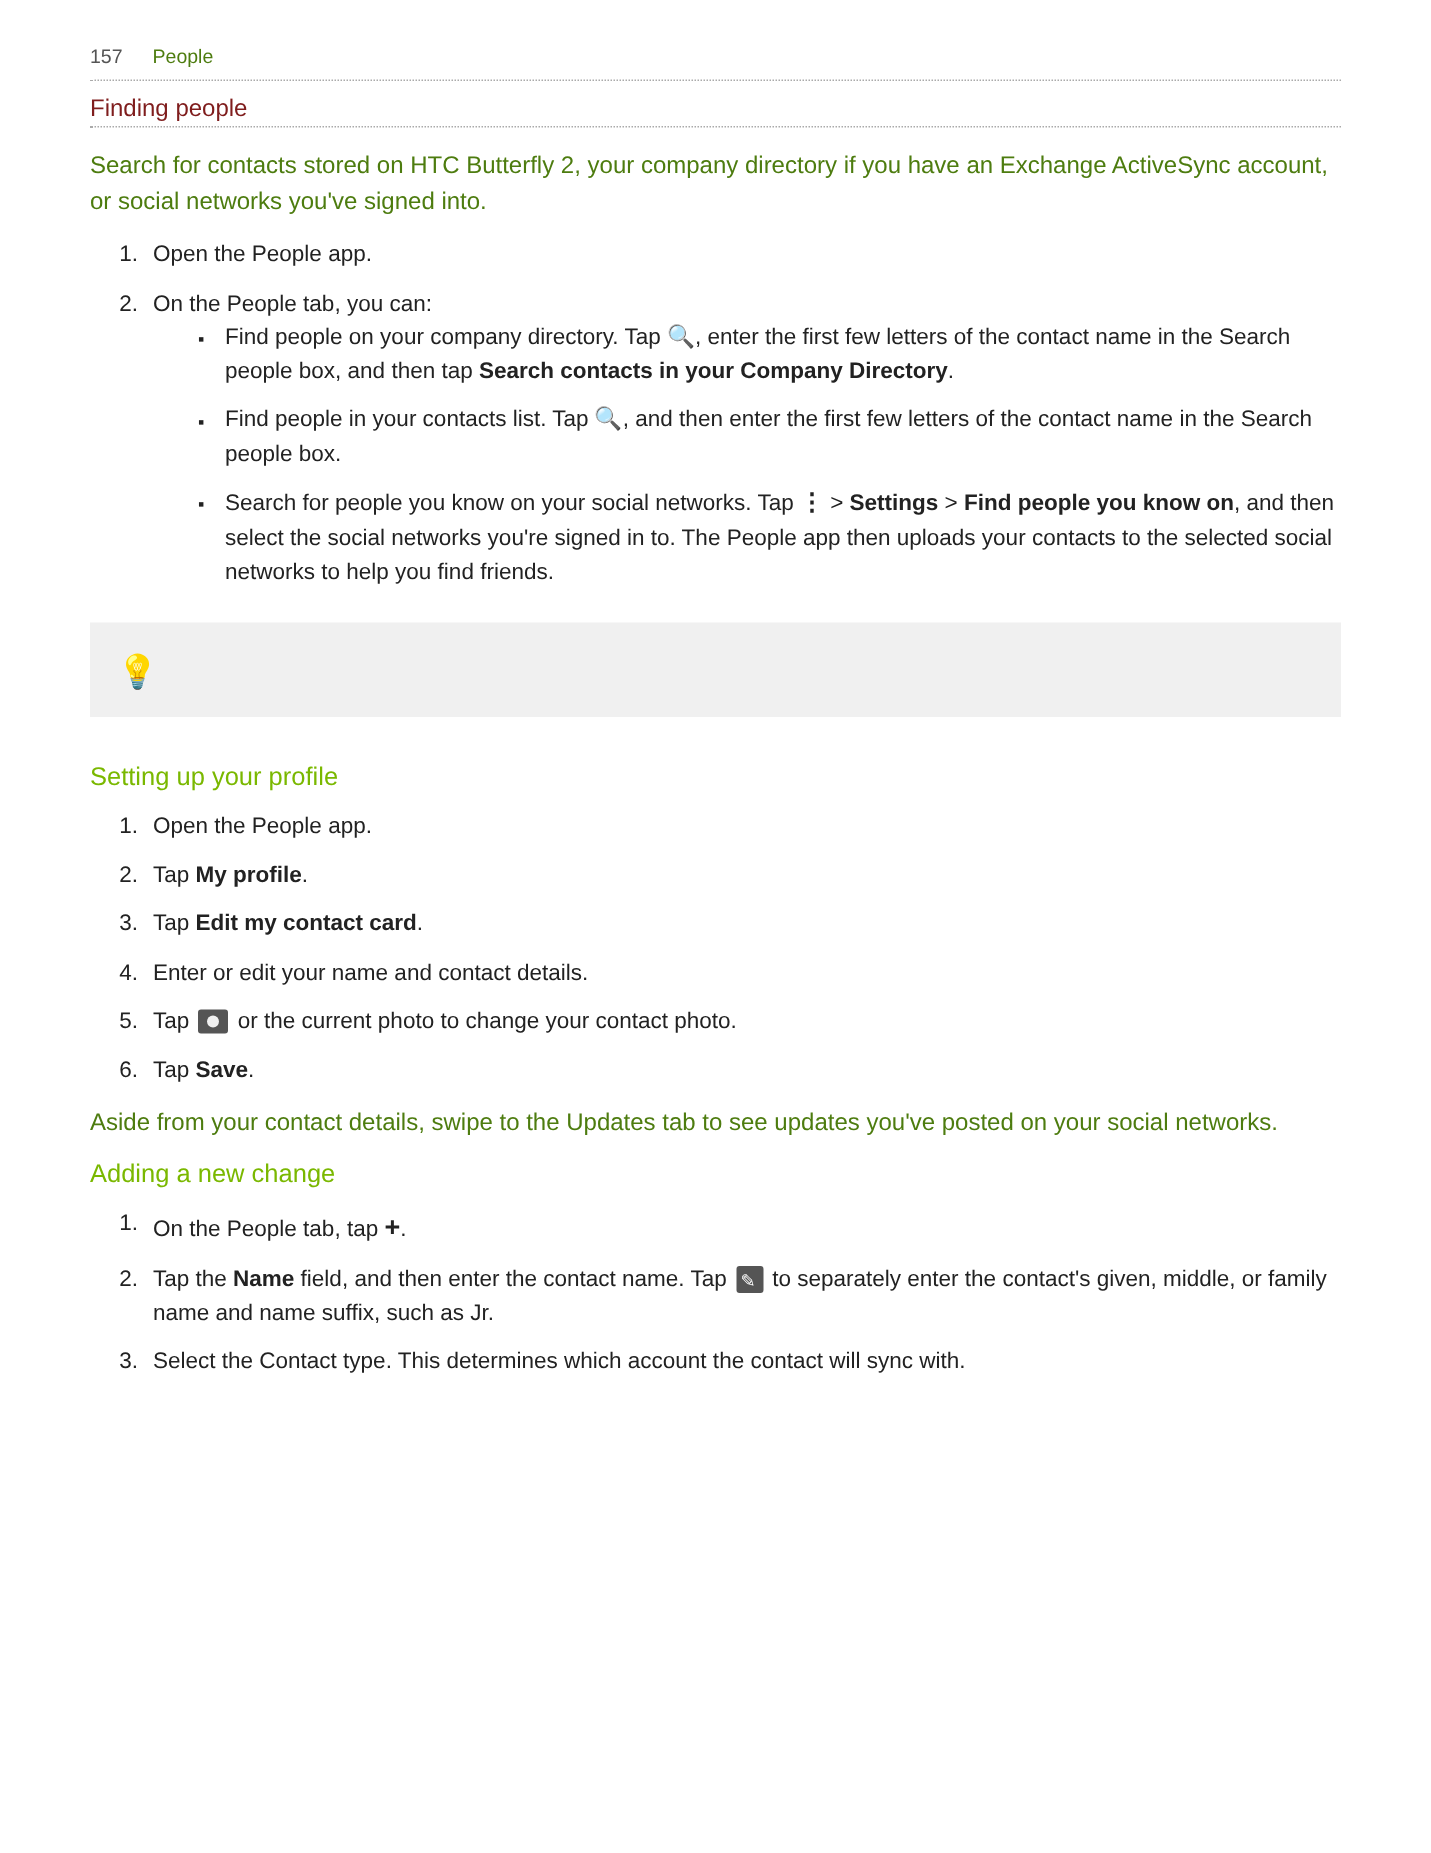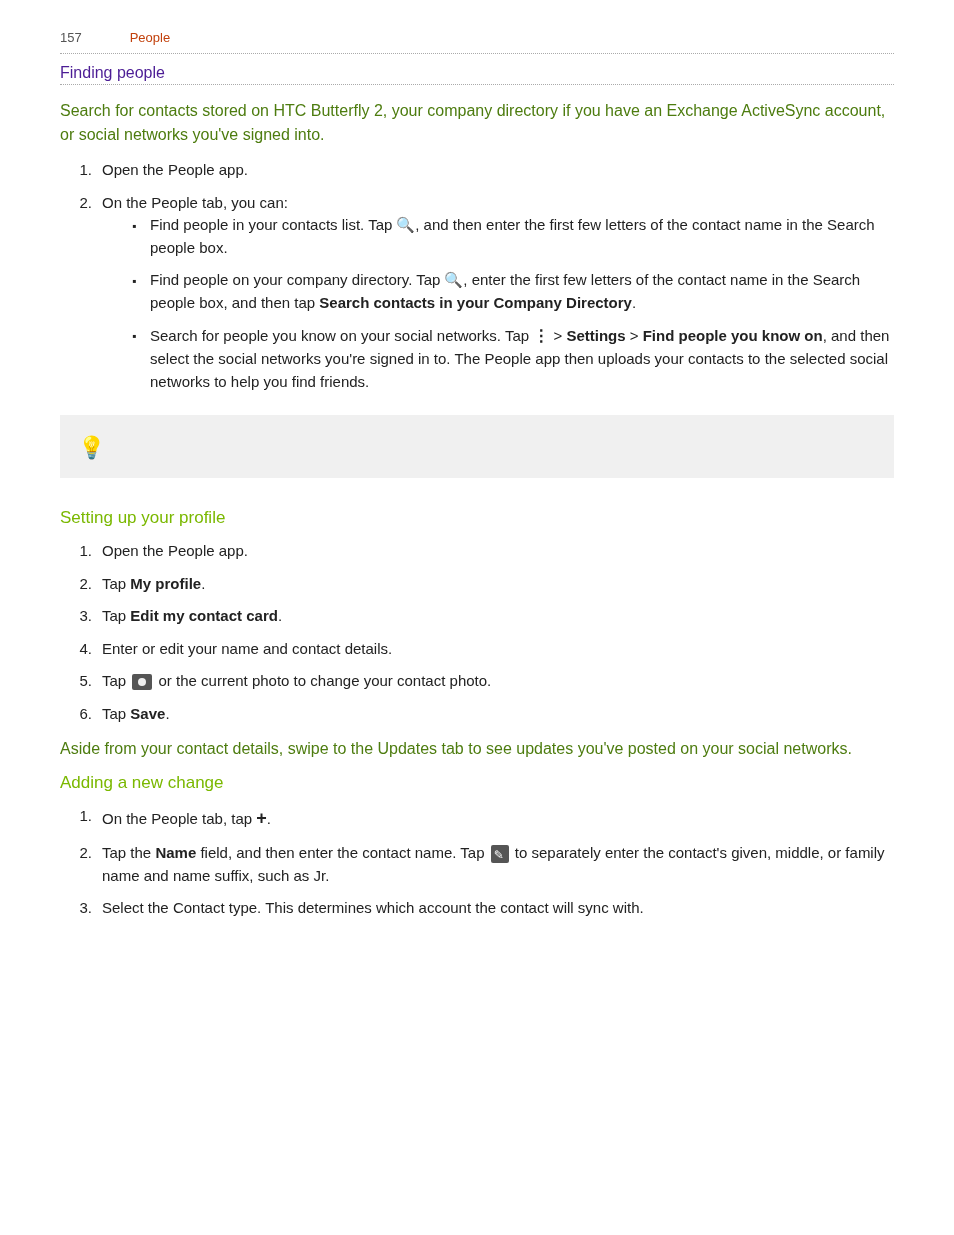--- a/index.html
+++ b/index.html
@@ -17,30 +17,29 @@
       align-items: flex-end;
       gap: 20px;
       margin-bottom: 8px;
     }
     .page-number {
       font-size: 13px;
       color: #555;
     }
     .page-title-header {
       font-size: 13px;
-      color: #c2410c;
-      margin-left: 28px;
+      color: #4d7c0f;
     }
     .divider-top {
       border: none;
       border-top: 1px dotted #aaa;
       margin-bottom: 10px;
     }
     .section-heading {
-      color: #4c1d95;
+      color: #7f1d1d;
       font-size: 16px;
       font-weight: normal;
       margin-bottom: 2px;
     }
     .divider-after-heading {
       border: none;
       border-top: 1px dotted #aaa;
       margin-bottom: 14px;
     }
     .body-text {
@@ -175,24 +174,24 @@
     <li>
       <span class="num">1.</span>
       <span>Open the People app.</span>
     </li>
     <li>
       <span class="num">2.</span>
       <div>
         <span>On the People tab, you can:</span>
         <ul class="bullet-list">
           <li>
-            <span>Find people in your contacts list. Tap <span style="font-size:15px;">🔍</span>, and then enter the first few letters of the contact name in the Search people box.</span>
+            <span>Find people on your company directory. Tap <span style="font-size:15px;">🔍</span>, enter the first few letters of the contact name in the Search people box, and then tap <span class="bold">Search contacts in your Company Directory</span>.</span>
           </li>
           <li>
-            <span>Find people on your company directory. Tap <span style="font-size:15px;">🔍</span>, enter the first few letters of the contact name in the Search people box, and then tap <span class="bold">Search contacts in your Company Directory</span>.</span>
+            <span>Find people in your contacts list. Tap <span style="font-size:15px;">🔍</span>, and then enter the first few letters of the contact name in the Search people box.</span>
           </li>
           <li>
             <span>Search for people you know on your social networks. Tap <span style="font-weight:bold;font-size:16px;">⋮</span> &gt; <span class="bold">Settings</span> &gt; <span class="bold">Find people you know on</span>, and then select the social networks you're signed in to. The People app then uploads your contacts to the selected social networks to help you find friends.</span>
           </li>
         </ul>
       </div>
     </li>
   </ol>
 
   <div class="tip-box">

